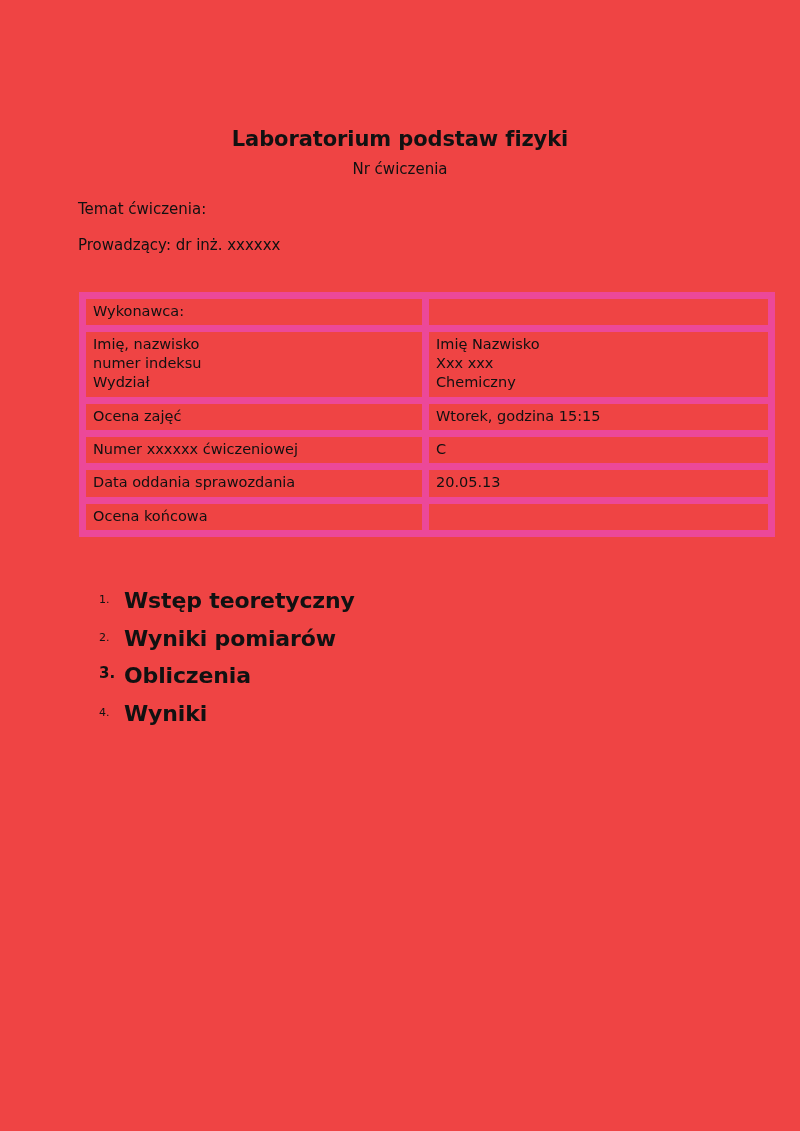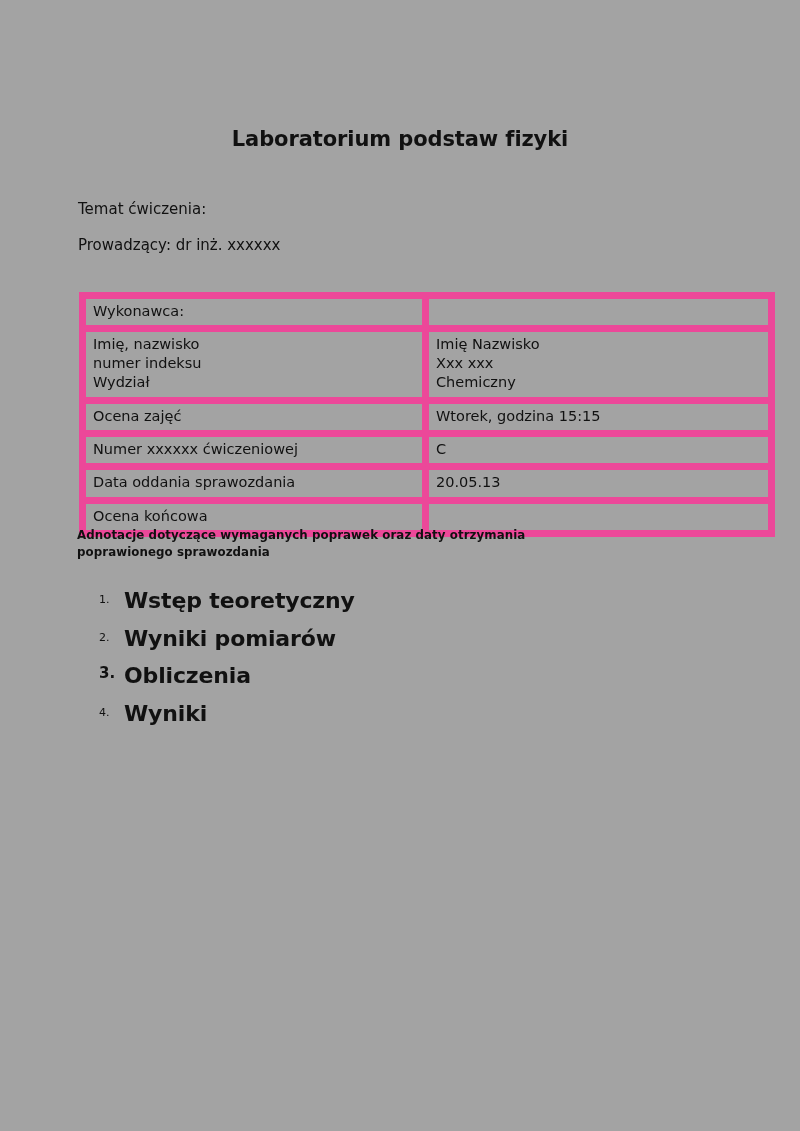--- a/index.html
+++ b/index.html
@@ -16,21 +16,21 @@
     position: relative;
     overflow: hidden;
   }
 
   .page {
     position: absolute;
     left: 0;
     top: 0;
     width: 800px;
     height: 1131px;
-    background: #a3a3a3;
+    background: #ef4444;
   }
 
   
   .doc-title {
     position: absolute;
     left: 0;
     top: 113px;
     width: 800px;
     text-align: center;
     font-size: 21px;
@@ -136,20 +136,21 @@
     white-space: nowrap;
   }
 </style>
 </head>
 <body>
 
 <div class="page">
 
   <h1 class="doc-title">Laboratorium podstaw fizyki</h1>
 
+  <div class="doc-subtitle">Nr ćwiczenia</div>
 
   <div class="field-line topic">Temat ćwiczenia:</div>
 
   <div class="field-line teacher">Prowadzący: dr inż. xxxxxx</div>
 
   <table class="info-table">
     <tbody>
       <tr class="row-std">
         <td class="col-label">Wykonawca:</td>
         <td class="col-value"></td>
@@ -183,24 +184,20 @@
         <td class="col-value">20.05.13</td>
       </tr>
 
       <tr class="row-std">
         <td class="col-label">Ocena końcowa</td>
         <td class="col-value"></td>
       </tr>
     </tbody>
   </table>
 
-  <div class="annotation">
-    <div>Adnotacje dotyczące wymaganych poprawek oraz daty otrzymania</div>
-    <div>poprawionego sprawozdania</div>
-  </div>
 
   <div class="section-list">
     <div class="section-item">
       <span class="section-num">1.</span>
       <span class="section-label">Wstęp teoretyczny</span>
     </div>
     <div class="section-item">
       <span class="section-num">2.</span>
       <span class="section-label">Wyniki pomiarów</span>
     </div>

